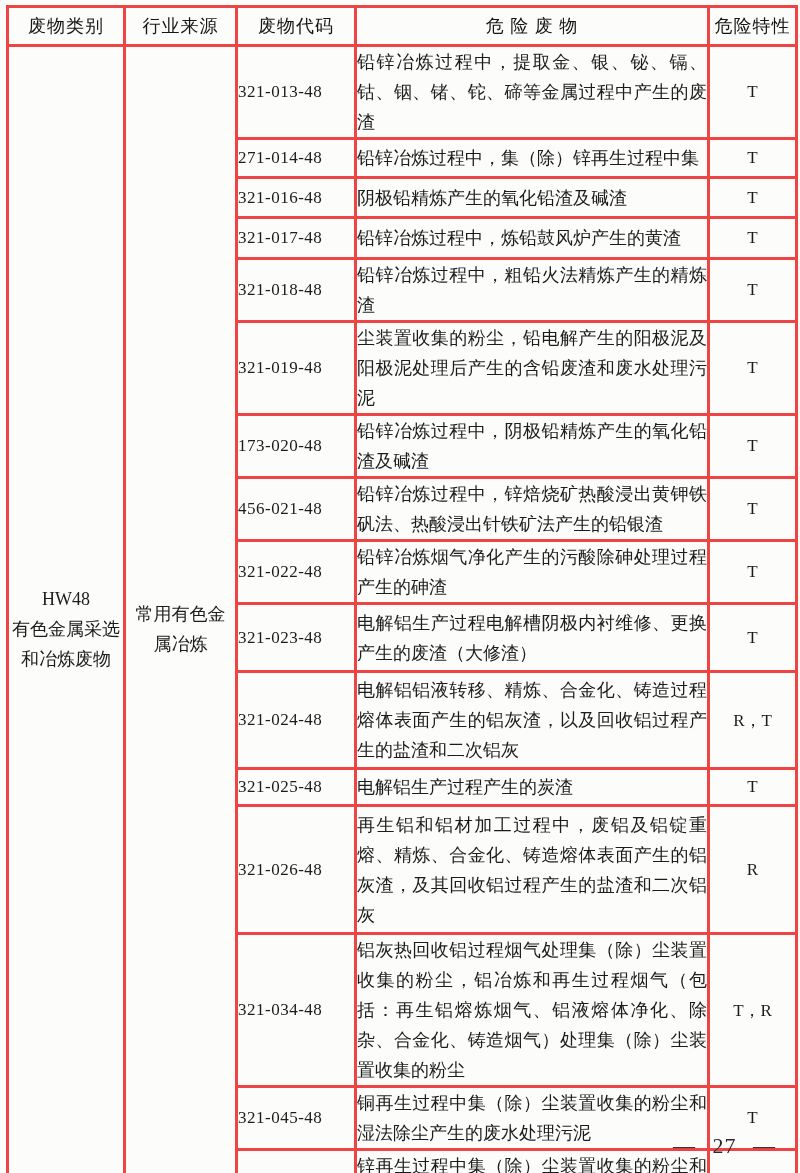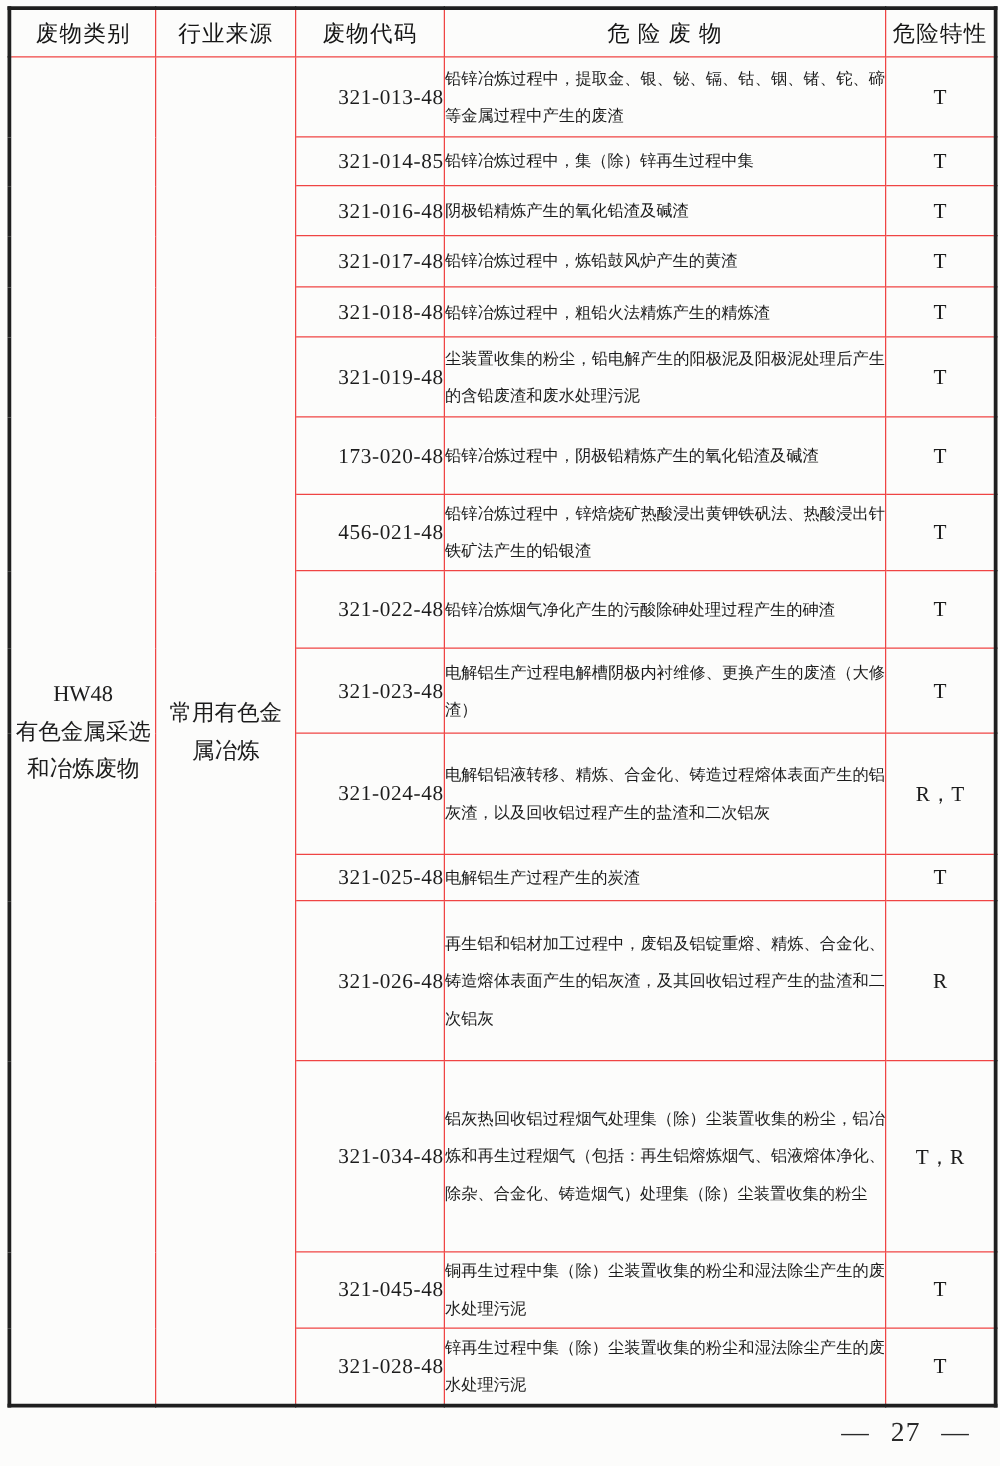--- a/index.html
+++ b/index.html
@@ -20,21 +20,21 @@
     position: absolute;
     left: 6px;
     top: 5px;
     width: 789px;
     border-collapse: collapse;
     table-layout: fixed;
     border: 3px solid #1f1f1f;
   }
   table.waste-table th,
   table.waste-table td {
-    border: 1px solid #ef4444;
+    border: 3px solid #ef4444;
     padding: 0;
     vertical-align: middle;
     font-weight: normal;
     background: transparent;
   }
   tr.header-row {
     height: 39px;
   }
   th.col-header {
     font-size: 18px;
@@ -44,27 +44,27 @@
     color: #161616;
   }
   td.cat-cell, td.ind-cell {
     text-align: center;
     font-size: 18px;
     line-height: 30px;
     white-space: pre-line;
     color: #1c1c1c;
   }
   td.code-cell {
-    text-align: right;
+    text-align: left;
     font-size: 17px;
     letter-spacing: 0.5px;
     color: #1c1c1c;
   }
   td.waste-cell {
-    font-size: 13px;
+    font-size: 18px;
     line-height: 30px;
     padding: 2px 4px 2px 7px;
     text-align: justify;
     color: #1c1c1c;
   }
   td.hazard-cell {
     text-align: center;
     font-size: 17px;
     color: #1c1c1c;
   }
@@ -105,21 +105,21 @@
         <td class="cat-cell" rowspan="16">HW48
 有色金属采选
 和冶炼废物</td>
         <td class="ind-cell" rowspan="16">常用有色金
 属冶炼</td>
         <td class="code-cell">321-013-48</td>
         <td class="waste-cell">铅锌冶炼过程中，提取金、银、铋、镉、钴、铟、锗、铊、碲等金属过程中产生的废渣</td>
         <td class="hazard-cell">T</td>
       </tr>
       <tr style="height:39px">
-        <td class="code-cell">321-014-85</td>
+        <td class="code-cell">271-014-48</td>
         <td class="waste-cell">铅锌冶炼过程中，集（除）锌再生过程中集</td>
         <td class="hazard-cell">T</td>
       </tr>
       <tr style="height:40px">
         <td class="code-cell">321-016-48</td>
         <td class="waste-cell">阴极铅精炼产生的氧化铅渣及碱渣</td>
         <td class="hazard-cell">T</td>
       </tr>
       <tr style="height:41px">
         <td class="code-cell">321-017-48</td>

